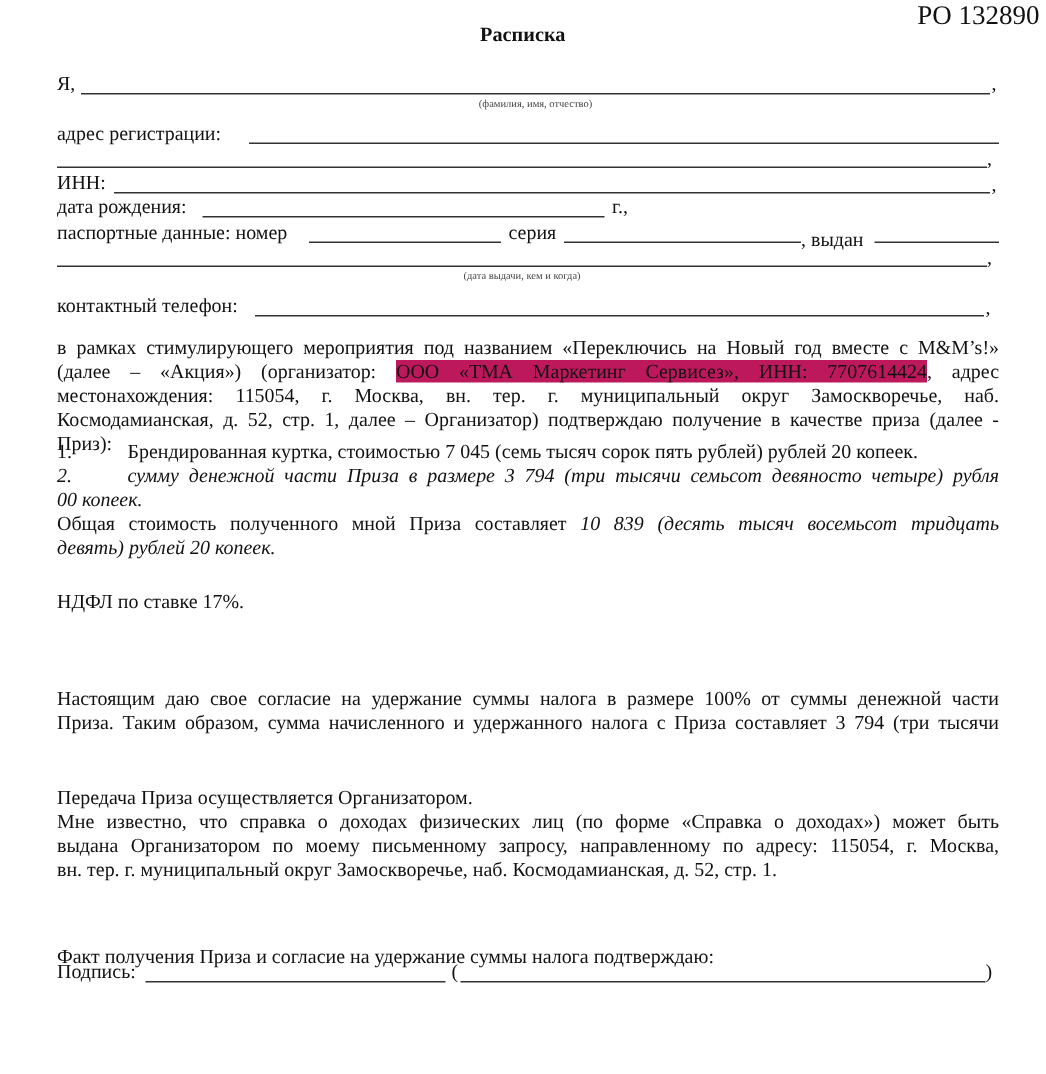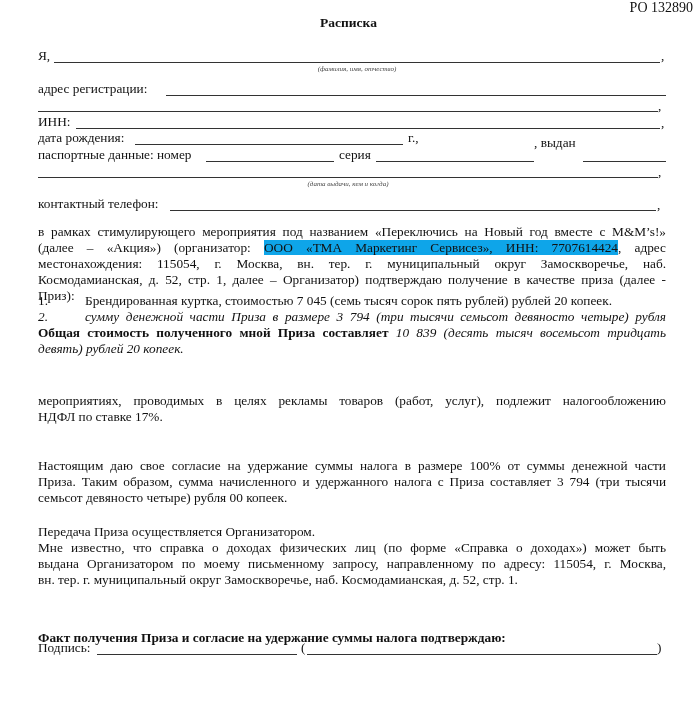--- a/index.html
+++ b/index.html
@@ -1,29 +1,29 @@
 <!DOCTYPE html>
 <html><head>
 <meta charset="utf-8">
 <style>
   html, body { margin: 0; padding: 0; background: #ffffff; }
   body { width: 697px; height: 716px; position: relative; overflow: hidden;
          font-family: "Liberation Serif", "DejaVu Serif", serif; color: #111; font-size: 13.3px; }
   .abs { position: absolute; white-space: nowrap; }
-  .docnum { right: 4px; top: 0px; font-size: 14px; }
+  .docnum { right: 4px; top: 0px; font-size: 18px; }
   .title { left: 0; width: 697px; text-align: center; top: 15px; font-weight: bold; font-size: 13.5px; }
   .line { position: absolute; height: 0; border-bottom: 1px solid #333; }
-  .hint { position: absolute; font-size: 7px; font-style: italic; color: #444; text-align: center; }
+  .hint { position: absolute; font-size: 7px; color: #444; text-align: center; }
   .lbl { position: absolute; white-space: nowrap; line-height: 16px; }
   .para { position: absolute; left: 38px; width: 628px; line-height: 16px; text-align: justify; }
   .just-line { display: block; text-align: justify; text-align-last: justify; white-space: nowrap; }
   .nl { display: block; white-space: nowrap; }
-  .hl { background: #0ea5e9; }
+  .hl { background: #be185d; }
   .it { font-style: italic; }
-  .b { font-weight: bold; }
+  .b { font-weight: normal; }
   .num { display: inline-block; width: 47px; }
 </style>
 </head>
 <body>
 
 <div class="abs docnum">PO 132890</div>
 <div class="abs title">Расписка</div>
 
 <div class="lbl" style="left:38px; top:48px;">Я,</div>
 <div class="line" style="left:54px; width:606px; top:62px;"></div>
@@ -40,54 +40,53 @@
 <div class="lbl" style="left:661px; top:115px;">,</div>
 
 <div class="lbl" style="left:38px; top:130px;">дата рождения:</div>
 <div class="line" style="left:135px; width:268px; top:144px;"></div>
 <div class="lbl" style="left:408px; top:130px;">г.,</div>
 
 <div class="lbl" style="left:38px; top:147px;">паспортные данные: номер</div>
 <div class="line" style="left:206px; width:128px; top:161px;"></div>
 <div class="lbl" style="left:339px; top:147px;">серия</div>
 <div class="line" style="left:376px; width:158px; top:161px;"></div>
-<div class="lbl" style="left:534px; top:135px;">, выдан</div>
+<div class="lbl" style="left:534px; top:152px;">, выдан</div>
 <div class="line" style="left:583px; width:83px; top:161px;"></div>
 <div class="line" style="left:38px; width:620px; top:177px;"></div>
 <div class="lbl" style="left:658px; top:164px;">,</div>
 <div class="hint" style="left:38px; width:620px; top:180px;">(дата выдачи, кем и когда)</div>
 
 <div class="lbl" style="left:38px; top:196px;">контактный телефон:</div>
 <div class="line" style="left:170px; width:486px; top:210px;"></div>
 <div class="lbl" style="left:657px; top:197px;">,</div>
 
 <div class="para" style="top:224px;">
   <span class="just-line">в рамках стимулирующего мероприятия под названием «Переключись на Новый год вместе с M&amp;M’s!»</span>
   <span class="just-line"><span>(далее – «Акция») (организатор: </span><span class="hl">ООО «ТМА Маркетинг Сервисез», ИНН: 7707614424</span><span>, адрес</span></span>
   <span class="just-line">местонахождения: 115054, г. Москва, вн. тер. г. муниципальный округ Замоскворечье, наб.</span>
   <span class="just-line">Космодамианская, д. 52, стр. 1, далее – Организатор) подтверждаю получение в качестве приза (далее -</span>
   <span class="nl">Приз):</span>
 </div>
 
 <div class="para" style="top:293px;">
   <span class="nl"><span class="num">1.</span><span>Брендированная куртка, стоимостью 7 045 (семь тысяч сорок пять рублей) рублей 20 копеек.</span></span>
   <span class="just-line it"><span class="num">2.</span><span>сумму денежной части Приза в размере 3 794 (три тысячи семьсот девяносто четыре) рубля</span></span>
+  <span class="nl it">00 копеек.</span>
   <span class="just-line"><span class="b">Общая стоимость полученного мной Приза составляет</span> <span class="it">10 839 (десять тысяч восемьсот тридцать</span></span>
   <span class="nl it">девять) рублей 20 копеек.</span>
 </div>
 
 <div class="para" style="top:393px;">
-  <span class="just-line">мероприятиях, проводимых в целях рекламы товаров (работ, услуг), подлежит налогообложению</span>
   <span class="nl">НДФЛ по ставке 17%.</span>
 </div>
 
 <div class="para" style="top:458px;">
   <span class="just-line">Настоящим даю свое согласие на удержание суммы налога в размере 100% от суммы денежной части</span>
   <span class="just-line">Приза. Таким образом, сумма начисленного и удержанного налога с Приза составляет 3 794 (три тысячи</span>
-  <span class="nl">семьсот девяносто четыре) рубля 00 копеек.</span>
 </div>
 
 <div class="para" style="top:524px;">
   <span class="nl">Передача Приза осуществляется Организатором.</span>
   <span class="just-line">Мне известно, что справка о доходах физических лиц (по форме «Справка о доходах») может быть</span>
   <span class="just-line">выдана Организатором по моему письменному запросу, направленному по адресу: 115054, г. Москва,</span>
   <span class="nl">вн. тер. г. муниципальный округ Замоскворечье, наб. Космодамианская, д. 52, стр. 1.</span>
 </div>
 
 <div class="lbl b" style="left:38px; top:606px;margin-top:24px;">Факт получения Приза и согласие на удержание суммы налога подтверждаю:</div>

